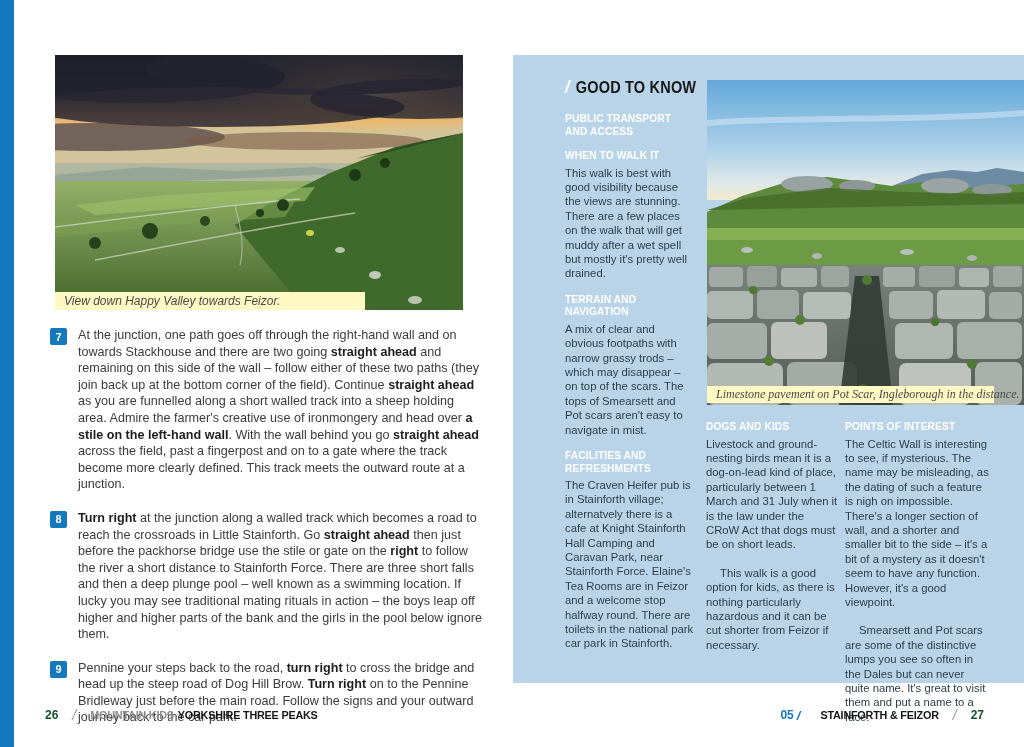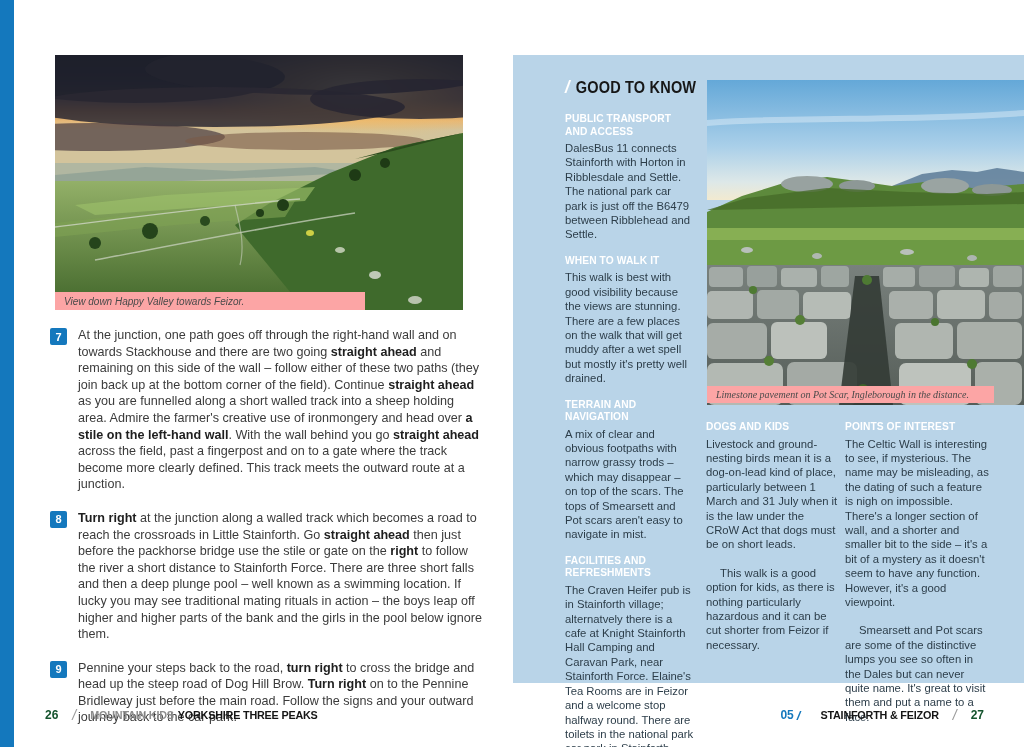--- a/index.html
+++ b/index.html
@@ -13,21 +13,21 @@
   
   .spine { left:0; top:0; width:14px; height:747px; background:#1478bd; }
 
   
   .photo { overflow:hidden; }
   .photo svg { display:block; width:100%; height:100%; }
   #photo-left { left:55px; top:55px; width:408px; height:255px; }
   #photo-right { left:707px; top:80px; width:317px; height:325px; }
 
   .caption-strip {
-    background:#fca5a5; font-style:italic; font-size:10px; color:#4a4a4a;
+    background:#fef9c3; font-style:italic; font-size:12px; color:#4a4a4a;
     display:flex; align-items:center; padding-left:9px; box-sizing:border-box;
     white-space:nowrap;
   }
   #cap-left  { left:55px;  top:292px; width:310px; height:18px; }
   #cap-right { left:707px; top:386px; width:287px; height:17px;font-family:Liberation Serif, serif; }
 
   
   .steps { left:50px; top:327px; width:433px; }
   .step { display:flex; margin-bottom:17px; }
   .step-badge {
@@ -157,21 +157,20 @@
 <div class="abs panel"></div>
 
 <div class="abs panel-header">
   <span class="hdr-slash">/</span>
   <span class="panel-title">GOOD TO KNOW</span>
 </div>
 
 <div class="abs col" id="col1">
   <div class="sec">
     <div class="sec-head">PUBLIC TRANSPORT AND ACCESS</div>
-    <p class="sec-body">DalesBus 11 connects Stainforth with Horton in Ribblesdale and Settle. The national park car park is just off the B6479 between Ribblehead and Settle.</p>
   </div>
   <div class="sec">
     <div class="sec-head">WHEN TO WALK IT</div>
     <p class="sec-body">This walk is best with good visibility because the views are stunning. There are a few places on the walk that will get muddy after a wet spell but mostly it's pretty well drained.</p>
   </div>
   <div class="sec">
     <div class="sec-head">TERRAIN AND NAVIGATION</div>
     <p class="sec-body">A mix of clear and obvious footpaths with narrow grassy trods – which may disappear – on top of the scars. The tops of Smearsett and Pot scars aren't easy to navigate in mist.</p>
   </div>
   <div class="sec">

